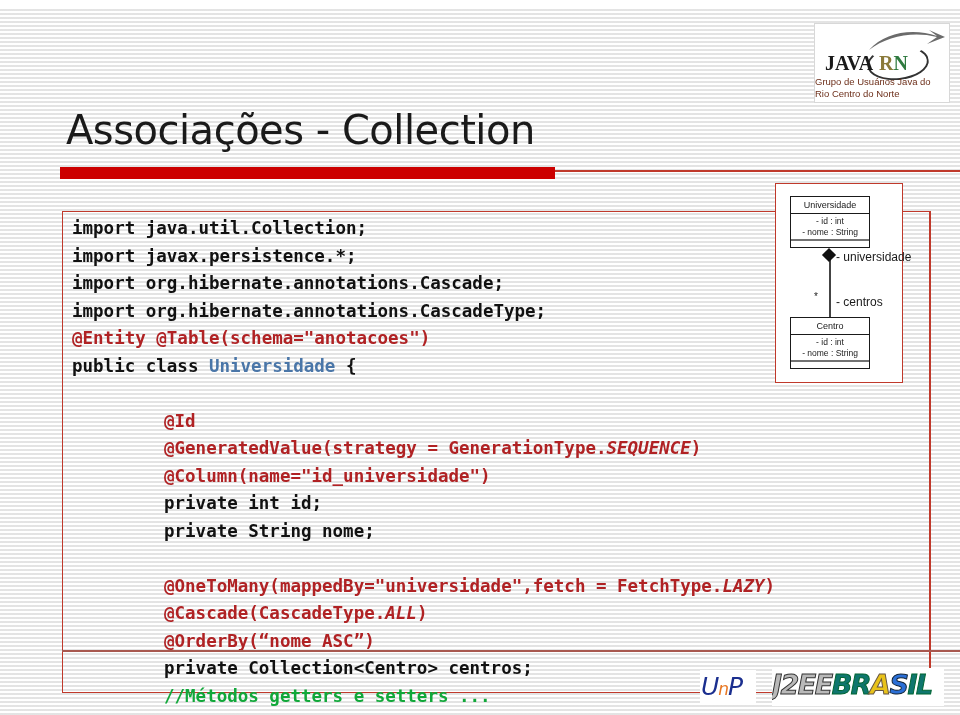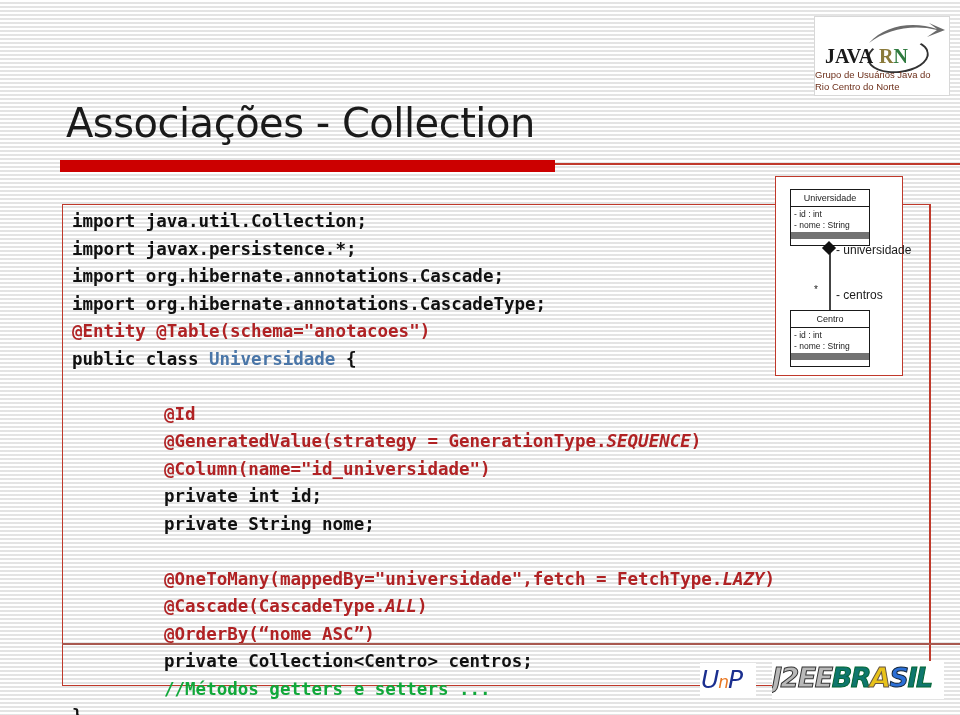--- a/index.html
+++ b/index.html
@@ -21,20 +21,21 @@
     inset: 0;
     background:
       repeating-linear-gradient(
         to bottom,
         rgba(255,255,255,0) 0px,
         rgba(255,255,255,0) 2px,
         rgba(205,205,205,0.55) 2px,
         rgba(205,205,205,0.55) 4px
       ),
       #ffffff;
+    margin-top: 7px;
   }
 
   
   #javarn-logo {
     position: absolute;
     left: 814px;
     top: 16px;
     width: 136px;
     height: 80px;
     background: #ffffff;
@@ -196,21 +197,22 @@
   .uml-class .uml-name {
     text-align: center;
     font-size: 9px;
     line-height: 14px;
     color: #1a1a1a;
     border-bottom: 1px solid #1a1a1a;
     padding: 1px 0;
   }
   .uml-class .uml-attrs {
     padding: 2px 3px 1px 3px;
-    border-bottom: 7px solid #737373;
+    border-bottom: 2px solid #737373;
+    text-align: center;
   }
   .uml-class .uml-attr {
     font-size: 8.5px;
     line-height: 11px;
     color: #1a1a1a;
     white-space: nowrap;
   }
   .uml-class .uml-ops { height: 6px; }
 
   #uml-universidade { left: 14px; top: 12px;  width: 80px; }

